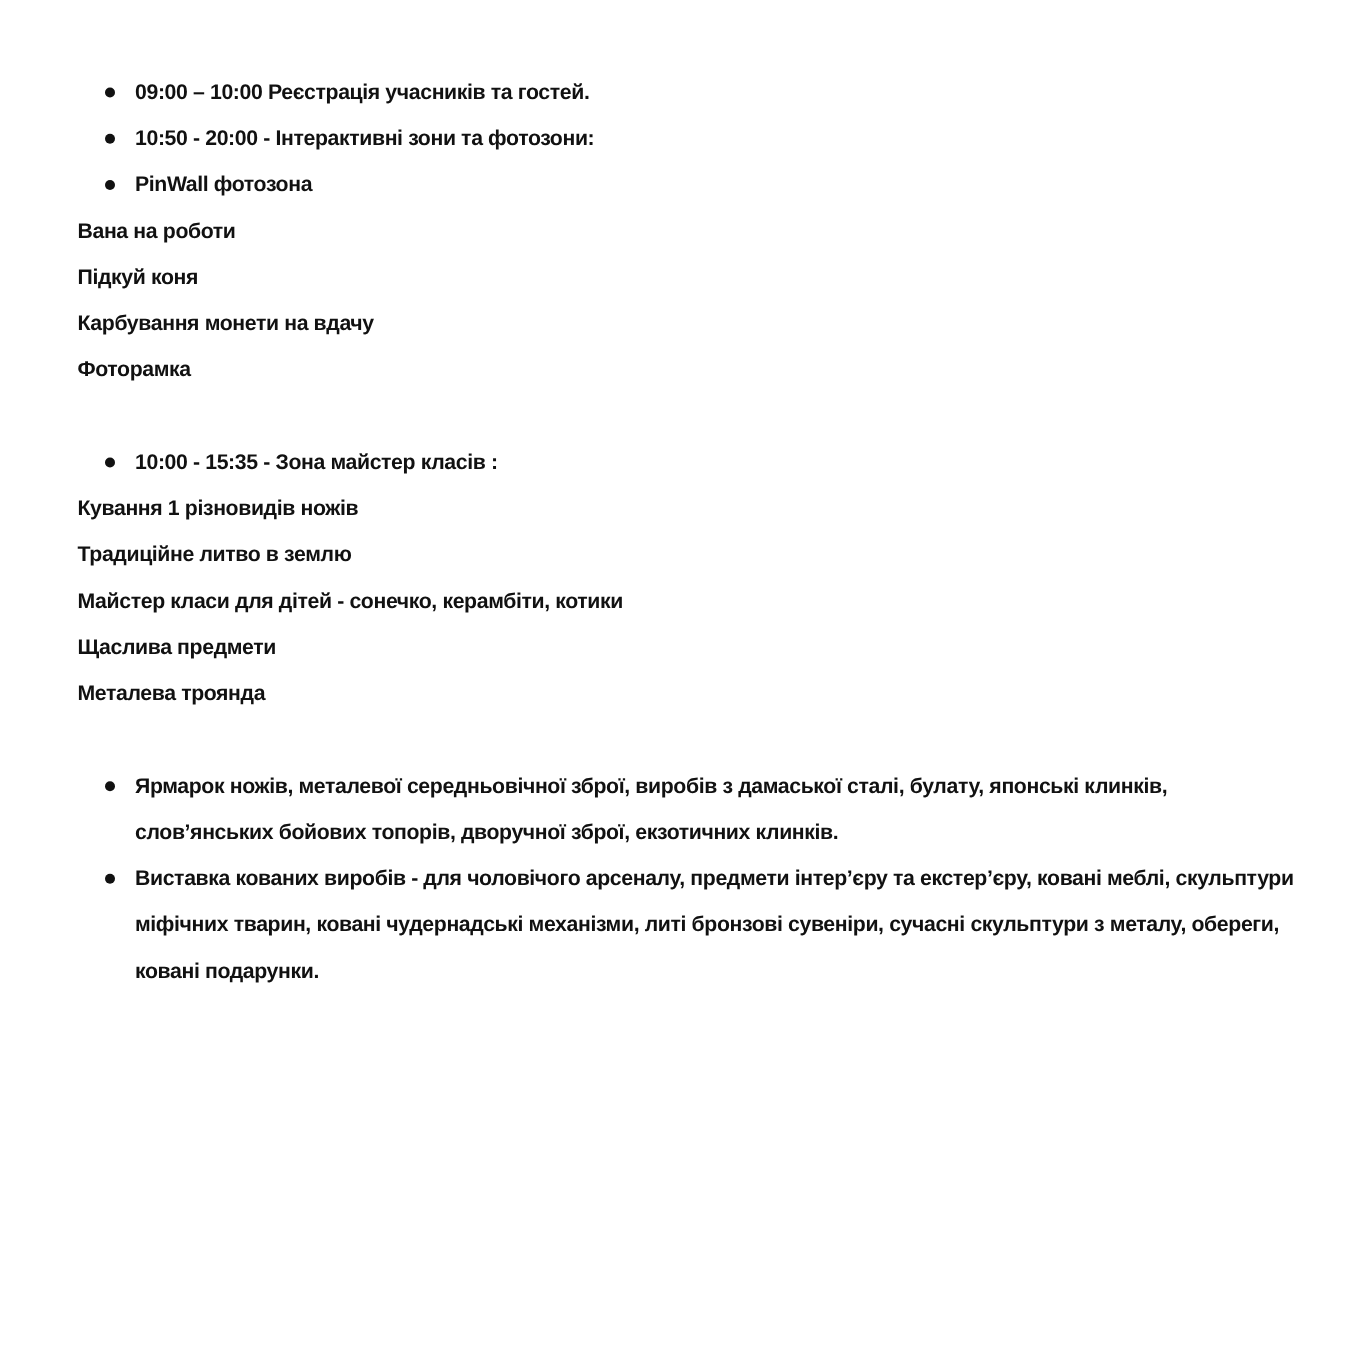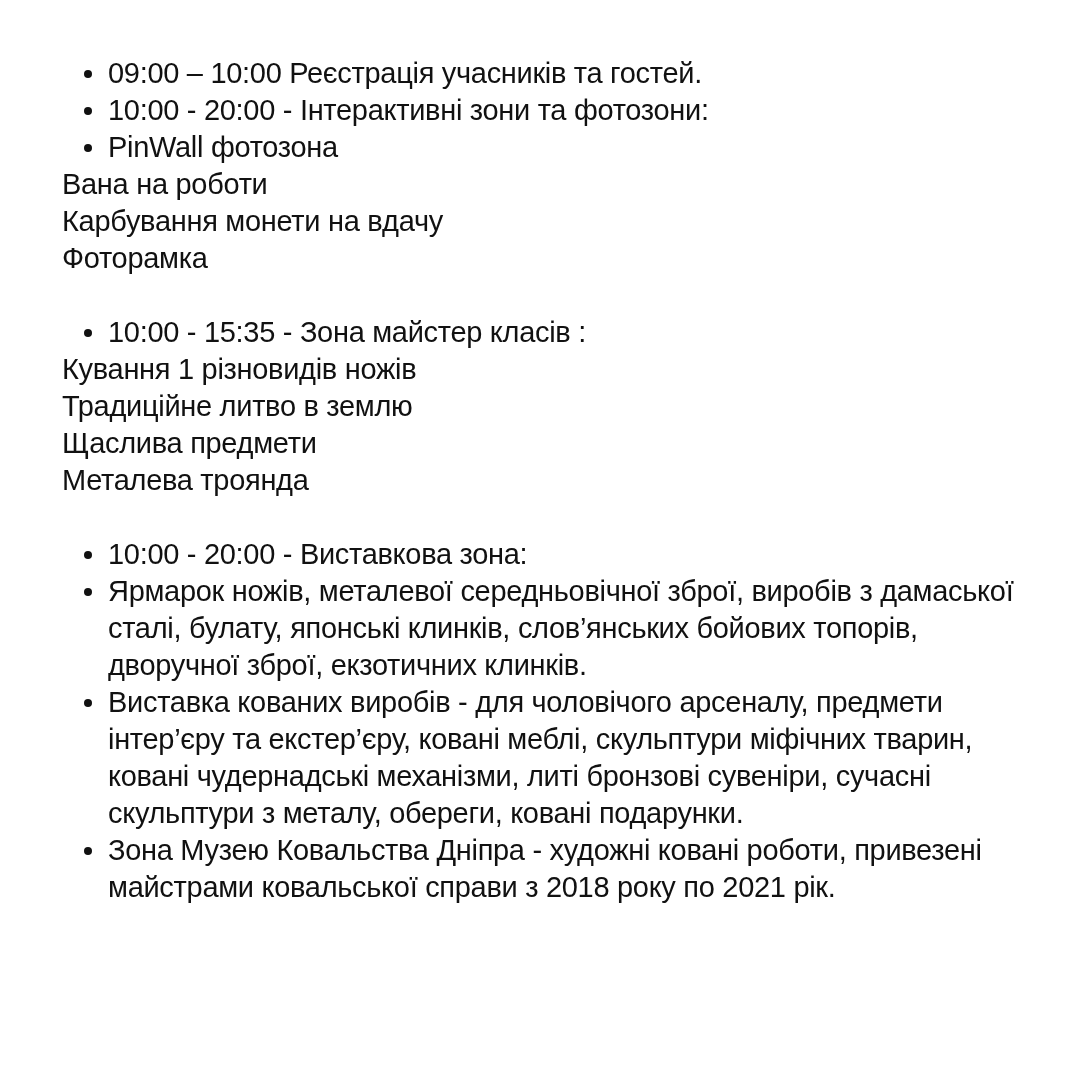--- a/index.html
+++ b/index.html
@@ -1,48 +1,48 @@
 <!DOCTYPE html>
 <html><head>
 <meta charset="utf-8">
 <style>
   html, body { margin:0; padding:0; background:#ffffff; }
   body { width:1080px; height:1080px; position:relative; overflow:hidden;
          font-family:"Liberation Sans", sans-serif; color:#111111; }
   .doc { position:absolute; left:62px; top:55px; width:980px;
-         font-size:29px; font-weight:normal; line-height:37px; letter-spacing:-0.3px; }
+         font-size:17px; font-weight:bold; line-height:37px; letter-spacing:-0.3px; }
   ul { list-style:none; margin:0; padding:0; }
   li.b { position:relative; padding-left:46px; }
   li.b::before { content:""; position:absolute; left:22px; top:15px; width:8px; height:8px;
                  border-radius:50%; background:#111111; }
   .line { display:block; }
   .gap { height:37px; }
 </style>
 </head>
 <body>
 
 <div class="doc">
   <ul>
     <li class="b">09:00 – 10:00 Реєстрація учасників та гостей.</li>
-    <li class="b">10:00 - 20:00 - Інтерактивні зони та фотозони:</li>
+    <li class="b">10:50 - 20:00 - Інтерактивні зони та фотозони:</li>
     <li class="b">PinWall фотозона</li>
   </ul>
   <span class="line">Вана на роботи</span>
+  <span class="line">Підкуй коня</span>
   <span class="line">Карбування монети на вдачу</span>
   <span class="line">Фоторамка</span>
   <div class="gap"></div>
 
   <ul>
     <li class="b">10:00 - 15:35 - Зона майстер класів :</li>
   </ul>
   <span class="line">Кування 1 різновидів ножів</span>
   <span class="line">Традиційне литво в землю</span>
+  <span class="line">Майстер класи для дітей - сонечко, керамбіти, котики</span>
   <span class="line">Щаслива предмети</span>
   <span class="line">Металева троянда</span>
   <div class="gap"></div>
 
   <ul>
-    <li class="b">10:00 - 20:00 - Виставкова зона:</li>
     <li class="b">Ярмарок ножів, металевої середньовічної зброї, виробів з дамаської сталі, булату, японські клинків, слов’янських бойових топорів, дворучної зброї, екзотичних клинків.</li>
     <li class="b">Виставка кованих виробів - для чоловічого арсеналу, предмети інтер’єру та екстер’єру, ковані меблі, скульптури міфічних тварин, ковані чудернадські механізми, литі бронзові сувеніри, сучасні скульптури з металу, обереги, ковані подарунки.</li>
-    <li class="b">Зона Музею Ковальства Дніпра - художні ковані роботи, привезені майстрами ковальської справи з 2018 року по 2021 рік.</li>
   </ul>
 </div>
 
 </body></html>

